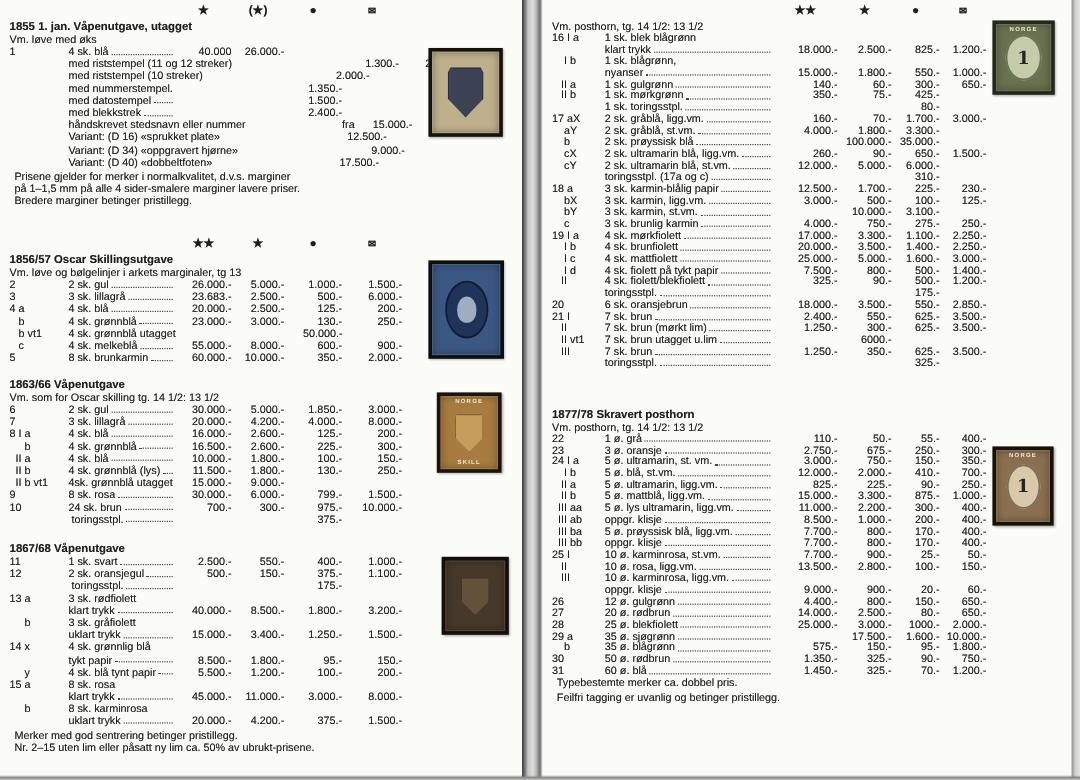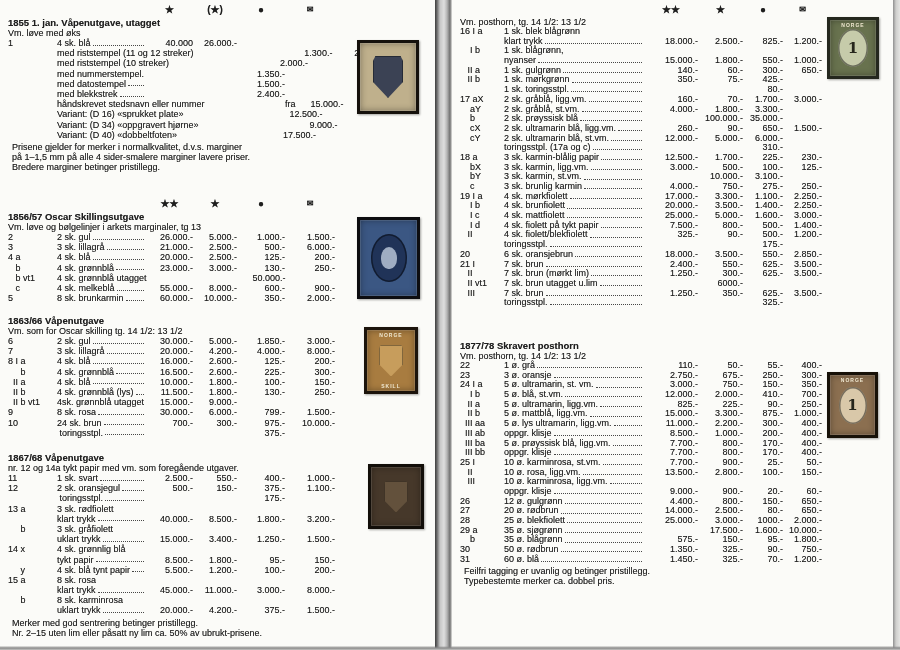--- a/index.html
+++ b/index.html
@@ -95,21 +95,21 @@
         <div class="row"><span class="cid"></span><span class="cdesc"><span class="dtext">Variant: (D 40) «dobbeltfoten»</span></span><span class="cp cp1"></span><span class="cp cp2"></span><span class="cp cp3">17.500.-</span><span class="cp cp4"></span></div>
         <div class="note first-note">Prisene gjelder for merker i normalkvalitet, d.v.s. marginer</div>
         <div class="note">på 1–1,5 mm på alle 4 sider-smalere marginer lavere priser.</div>
         <div class="note">Bredere marginer betinger pristillegg.</div>
       </div>
     <div class="sec" id="sec-l1">
         <div class="row symrow"><span class="cid"></span><span class="cdesc"></span><span class="cp cp1">★★</span><span class="cp cp2">★</span><span class="cp cp3">●</span><span class="cp cp4 sym4">✉</span></div>
         <div class="title">1856/57 Oscar Skillingsutgave</div>
         <div class="sub">Vm. løve og bølgelinjer i arkets marginaler, tg 13</div>
         <div class="row"><span class="cid">2</span><span class="cdesc"><span class="dtext">2 sk. gul</span><span class="leader"></span></span><span class="cp cp1">26.000.-</span><span class="cp cp2">5.000.-</span><span class="cp cp3">1.000.-</span><span class="cp cp4">1.500.-</span></div>
-        <div class="row"><span class="cid">3</span><span class="cdesc"><span class="dtext">3 sk. lillagrå</span><span class="leader"></span></span><span class="cp cp1">21.000.-</span><span class="cp cp2">2.500.-</span><span class="cp cp3">500.-</span><span class="cp cp4">6.000.-</span></div>
+        <div class="row"><span class="cid">3</span><span class="cdesc"><span class="dtext">3 sk. lillagrå</span><span class="leader"></span></span><span class="cp cp1">23.683.-</span><span class="cp cp2">2.500.-</span><span class="cp cp3">500.-</span><span class="cp cp4">6.000.-</span></div>
         <div class="row"><span class="cid">4 a</span><span class="cdesc"><span class="dtext">4 sk. blå</span><span class="leader"></span></span><span class="cp cp1">20.000.-</span><span class="cp cp2">2.500.-</span><span class="cp cp3">125.-</span><span class="cp cp4">200.-</span></div>
         <div class="row"><span class="cid">   b</span><span class="cdesc"><span class="dtext">4 sk. grønnblå</span><span class="leader"></span></span><span class="cp cp1">23.000.-</span><span class="cp cp2">3.000.-</span><span class="cp cp3">130.-</span><span class="cp cp4">250.-</span></div>
         <div class="row"><span class="cid">   b vt1</span><span class="cdesc"><span class="dtext">4 sk. grønnblå utagget</span></span><span class="cp cp1"></span><span class="cp cp2"></span><span class="cp cp3">50.000.-</span><span class="cp cp4"></span></div>
         <div class="row"><span class="cid">   c</span><span class="cdesc"><span class="dtext">4 sk. melkeblå</span><span class="leader"></span></span><span class="cp cp1">55.000.-</span><span class="cp cp2">8.000.-</span><span class="cp cp3">600.-</span><span class="cp cp4">900.-</span></div>
         <div class="row"><span class="cid">5</span><span class="cdesc"><span class="dtext">8 sk. brunkarmin</span><span class="leader"></span></span><span class="cp cp1">60.000.-</span><span class="cp cp2">10.000.-</span><span class="cp cp3">350.-</span><span class="cp cp4">2.000.-</span></div>
       </div>
     <div class="sec" id="sec-l2">
         <div class="title">1863/66 Våpenutgave</div>
         <div class="sub">Vm. som for Oscar skilling tg. 14 1/2: 13 1/2</div>
         <div class="row"><span class="cid">6</span><span class="cdesc"><span class="dtext">2 sk. gul</span><span class="leader"></span></span><span class="cp cp1">30.000.-</span><span class="cp cp2">5.000.-</span><span class="cp cp3">1.850.-</span><span class="cp cp4">3.000.-</span></div>
@@ -118,21 +118,20 @@
         <div class="row"><span class="cid">     b</span><span class="cdesc"><span class="dtext">4 sk. grønnblå</span><span class="leader"></span></span><span class="cp cp1">16.500.-</span><span class="cp cp2">2.600.-</span><span class="cp cp3">225.-</span><span class="cp cp4">300.-</span></div>
         <div class="row"><span class="cid">  II a</span><span class="cdesc"><span class="dtext">4 sk. blå</span><span class="leader"></span></span><span class="cp cp1">10.000.-</span><span class="cp cp2">1.800.-</span><span class="cp cp3">100.-</span><span class="cp cp4">150.-</span></div>
         <div class="row"><span class="cid">  II b</span><span class="cdesc"><span class="dtext">4 sk. grønnblå (lys)</span><span class="leader"></span></span><span class="cp cp1">11.500.-</span><span class="cp cp2">1.800.-</span><span class="cp cp3">130.-</span><span class="cp cp4">250.-</span></div>
         <div class="row"><span class="cid">  II b vt1</span><span class="cdesc"><span class="dtext">4sk. grønnblå utagget</span></span><span class="cp cp1">15.000.-</span><span class="cp cp2">9.000.-</span><span class="cp cp3"></span><span class="cp cp4"></span></div>
         <div class="row"><span class="cid">9</span><span class="cdesc"><span class="dtext">8 sk. rosa</span><span class="leader"></span></span><span class="cp cp1">30.000.-</span><span class="cp cp2">6.000.-</span><span class="cp cp3">799.-</span><span class="cp cp4">1.500.-</span></div>
         <div class="row"><span class="cid">10</span><span class="cdesc"><span class="dtext">24 sk. brun</span><span class="leader"></span></span><span class="cp cp1">700.-</span><span class="cp cp2">300.-</span><span class="cp cp3">975.-</span><span class="cp cp4">10.000.-</span></div>
         <div class="row"><span class="cid"></span><span class="cdesc"><span class="dtext"> toringsstpl.</span><span class="leader"></span></span><span class="cp cp1"></span><span class="cp cp2"></span><span class="cp cp3">375.-</span><span class="cp cp4"></span></div>
       </div>
     <div class="sec" id="sec-l3">
         <div class="title">1867/68 Våpenutgave</div>
-        <div class="sub">nr. 12 og 14a tykt papir med vm. som foregående utgaver.</div>
         <div class="row"><span class="cid">11</span><span class="cdesc"><span class="dtext">1 sk. svart</span><span class="leader"></span></span><span class="cp cp1">2.500.-</span><span class="cp cp2">550.-</span><span class="cp cp3">400.-</span><span class="cp cp4">1.000.-</span></div>
         <div class="row"><span class="cid">12</span><span class="cdesc"><span class="dtext">2 sk. oransjegul</span><span class="leader"></span></span><span class="cp cp1">500.-</span><span class="cp cp2">150.-</span><span class="cp cp3">375.-</span><span class="cp cp4">1.100.-</span></div>
         <div class="row"><span class="cid"></span><span class="cdesc"><span class="dtext"> toringsstpl.</span><span class="leader"></span></span><span class="cp cp1"></span><span class="cp cp2"></span><span class="cp cp3">175.-</span><span class="cp cp4"></span></div>
         <div class="row"><span class="cid">13 a</span><span class="cdesc"><span class="dtext">3 sk. rødfiolett</span></span><span class="cp cp1"></span><span class="cp cp2"></span><span class="cp cp3"></span><span class="cp cp4"></span></div>
         <div class="row"><span class="cid"></span><span class="cdesc"><span class="dtext">klart trykk</span><span class="leader"></span></span><span class="cp cp1">40.000.-</span><span class="cp cp2">8.500.-</span><span class="cp cp3">1.800.-</span><span class="cp cp4">3.200.-</span></div>
         <div class="row"><span class="cid">     b</span><span class="cdesc"><span class="dtext">3 sk. gråfiolett</span></span><span class="cp cp1"></span><span class="cp cp2"></span><span class="cp cp3"></span><span class="cp cp4"></span></div>
         <div class="row"><span class="cid"></span><span class="cdesc"><span class="dtext">uklart trykk</span><span class="leader"></span></span><span class="cp cp1">15.000.-</span><span class="cp cp2">3.400.-</span><span class="cp cp3">1.250.-</span><span class="cp cp4">1.500.-</span></div>
         <div class="row"><span class="cid">14 x</span><span class="cdesc"><span class="dtext">4 sk. grønnlig blå</span></span><span class="cp cp1"></span><span class="cp cp2"></span><span class="cp cp3"></span><span class="cp cp4"></span></div>
         <div class="row"><span class="cid"></span><span class="cdesc"><span class="dtext">tykt papir</span><span class="leader"></span></span><span class="cp cp1">8.500.-</span><span class="cp cp2">1.800.-</span><span class="cp cp3">95.-</span><span class="cp cp4">150.-</span></div>
         <div class="row"><span class="cid">     y</span><span class="cdesc"><span class="dtext">4 sk. blå tynt papir</span><span class="leader"></span></span><span class="cp cp1">5.500.-</span><span class="cp cp2">1.200.-</span><span class="cp cp3">100.-</span><span class="cp cp4">200.-</span></div>
@@ -196,22 +195,22 @@
         <div class="row"><span class="cid">   II</span><span class="cdesc"><span class="dtext">10 ø. rosa, ligg.vm.</span><span class="leader"></span></span><span class="cp cp1">13.500.-</span><span class="cp cp2">2.800.-</span><span class="cp cp3">100.-</span><span class="cp cp4">150.-</span></div>
         <div class="row"><span class="cid">   III</span><span class="cdesc"><span class="dtext">10 ø. karminrosa, ligg.vm.</span><span class="leader"></span></span><span class="cp cp1"></span><span class="cp cp2"></span><span class="cp cp3"></span><span class="cp cp4"></span></div>
         <div class="row"><span class="cid"></span><span class="cdesc"><span class="dtext">oppgr. klisje</span><span class="leader"></span></span><span class="cp cp1">9.000.-</span><span class="cp cp2">900.-</span><span class="cp cp3">20.-</span><span class="cp cp4">60.-</span></div>
         <div class="row"><span class="cid">26</span><span class="cdesc"><span class="dtext">12 ø. gulgrønn</span><span class="leader"></span></span><span class="cp cp1">4.400.-</span><span class="cp cp2">800.-</span><span class="cp cp3">150.-</span><span class="cp cp4">650.-</span></div>
         <div class="row"><span class="cid">27</span><span class="cdesc"><span class="dtext">20 ø. rødbrun</span><span class="leader"></span></span><span class="cp cp1">14.000.-</span><span class="cp cp2">2.500.-</span><span class="cp cp3">80.-</span><span class="cp cp4">650.-</span></div>
         <div class="row"><span class="cid">28</span><span class="cdesc"><span class="dtext">25 ø. blekfiolett</span><span class="leader"></span></span><span class="cp cp1">25.000.-</span><span class="cp cp2">3.000.-</span><span class="cp cp3">1000.-</span><span class="cp cp4">2.000.-</span></div>
         <div class="row"><span class="cid">29 a</span><span class="cdesc"><span class="dtext">35 ø. sjøgrønn</span><span class="leader"></span></span><span class="cp cp1"></span><span class="cp cp2">17.500.-</span><span class="cp cp3">1.600.-</span><span class="cp cp4">10.000.-</span></div>
         <div class="row"><span class="cid">    b</span><span class="cdesc"><span class="dtext">35 ø. blågrønn</span><span class="leader"></span></span><span class="cp cp1">575.-</span><span class="cp cp2">150.-</span><span class="cp cp3">95.-</span><span class="cp cp4">1.800.-</span></div>
         <div class="row"><span class="cid">30</span><span class="cdesc"><span class="dtext">50 ø. rødbrun</span><span class="leader"></span></span><span class="cp cp1">1.350.-</span><span class="cp cp2">325.-</span><span class="cp cp3">90.-</span><span class="cp cp4">750.-</span></div>
         <div class="row"><span class="cid">31</span><span class="cdesc"><span class="dtext">60 ø. blå</span><span class="leader"></span></span><span class="cp cp1">1.450.-</span><span class="cp cp2">325.-</span><span class="cp cp3">70.-</span><span class="cp cp4">1.200.-</span></div>
+        <div class="note">Typebestemte merker ca. dobbel pris.</div>
         <div class="note first-note">Feilfri tagging er uvanlig og betinger pristillegg.</div>
-        <div class="note">Typebestemte merker ca. dobbel pris.</div>
       </div>
   </div>
 
   <div class="gutter"></div>
   <div class="right-edge"></div>
   <div class="bottom-edge"></div>
 
   <div class="stamp s1855" style="background: rgb(21, 17, 12);">
     <div class="sin" style="background: rgb(191, 176, 140);">
       <div class="shield" style="background: rgb(59, 66, 84);"></div>

